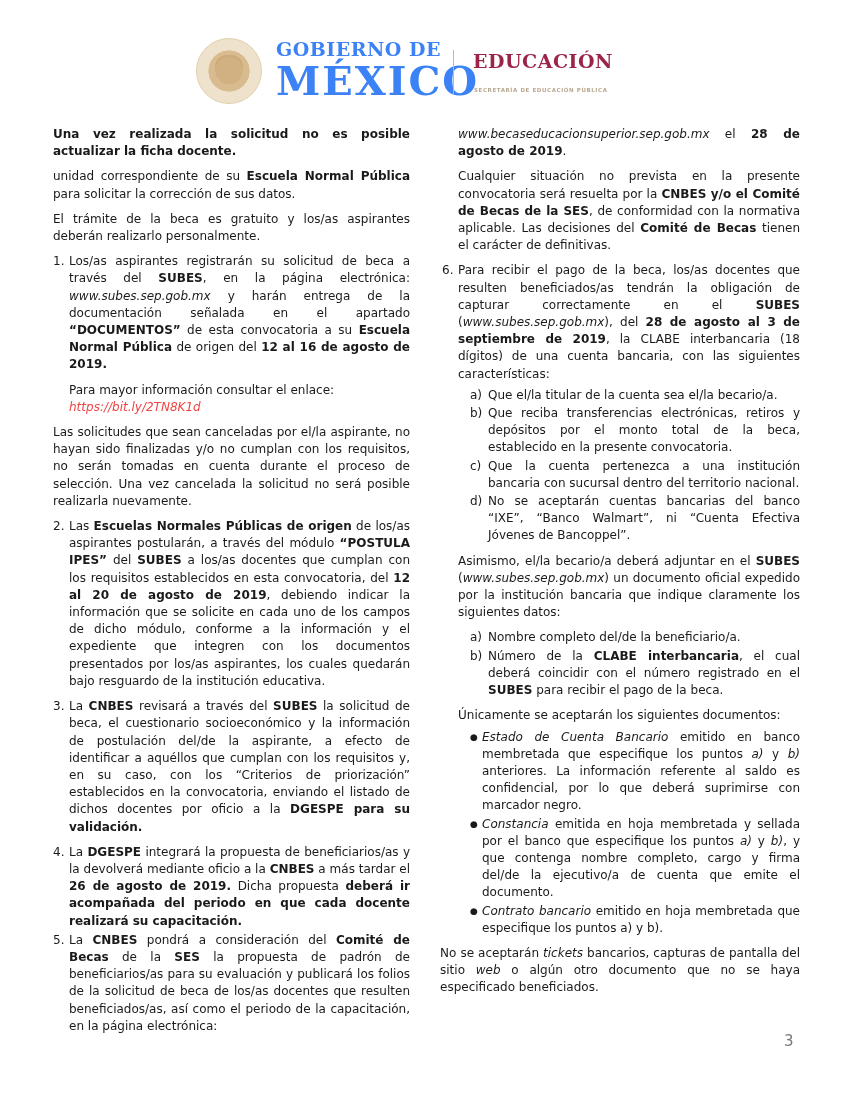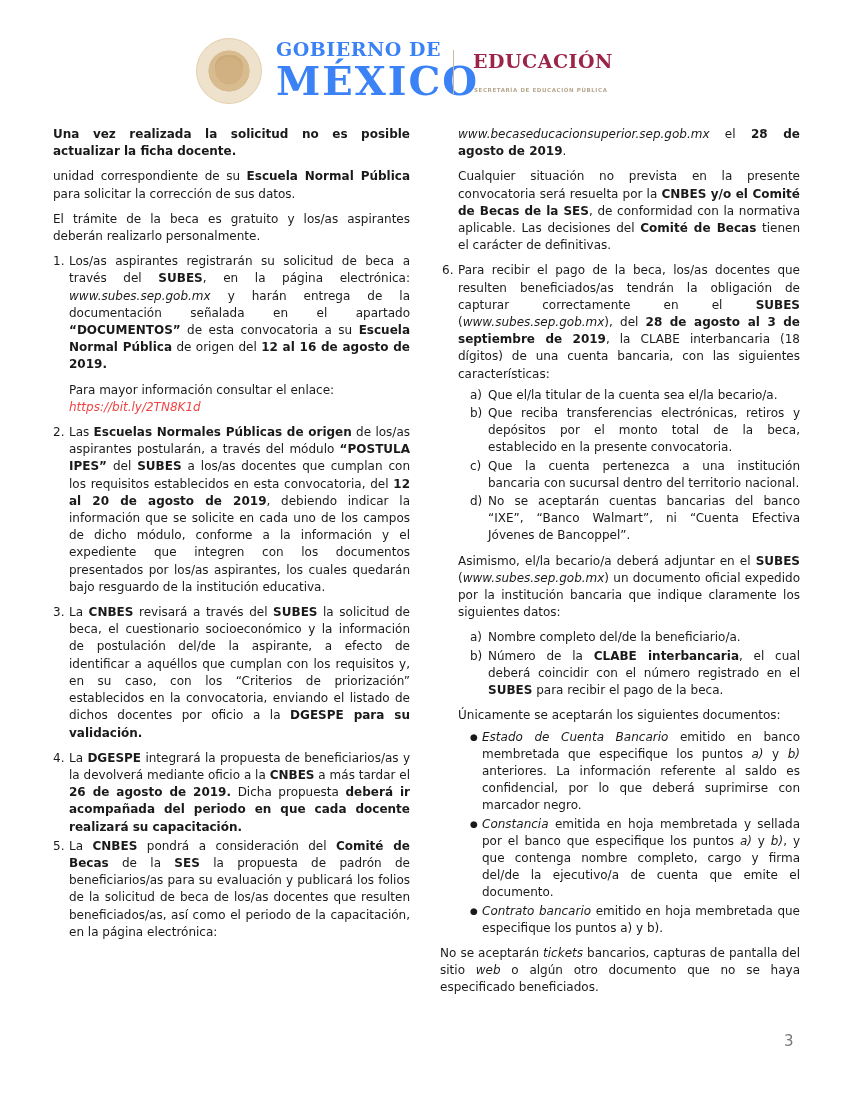--- a/index.html
+++ b/index.html
@@ -57,20 +57,21 @@
   <p><b>Una vez realizada la solicitud no es posible actualizar la ficha docente.</b></p>
   <p><span>unidad correspondiente de su </span><b>Escuela Normal Pública</b><span> para solicitar la corrección de sus datos.</span></p>
   <p>El trámite de la beca es gratuito y los/as aspirantes deberán realizarlo personalmente.</p>
 
   <div class="num">
     <span class="n">1.</span>
     <span class="t"><span>Los/as aspirantes registrarán su solicitud de beca a través del </span><b>SUBES</b><span>, en la página electrónica: </span><i>www.subes.sep.gob.mx</i><span> y harán entrega de la documentación señalada en el apartado </span><b>“DOCUMENTOS”</b><span> de esta convocatoria a su </span><b>Escuela Normal Pública</b><span> de origen del </span><b>12 al 16 de agosto de 2019.</b></span>
   </div>
   <p class="indent"><span>Para mayor información consultar el enlace:</span><br><a class="link">https://bit.ly/2TN8K1d</a></p>
 
+  <p>Las solicitudes que sean canceladas por el/la aspirante, no hayan sido finalizadas y/o no cumplan con los requisitos, no serán tomadas en cuenta durante el proceso de selección. Una vez cancelada la solicitud no será posible realizarla nuevamente.</p>
 
   <div class="num">
     <span class="n">2.</span>
     <span class="t"><span>Las </span><b>Escuelas Normales Públicas de origen</b><span> de los/as aspirantes postularán, a través del módulo </span><b>“POSTULA IPES”</b><span> del </span><b>SUBES</b><span> a los/as docentes que cumplan con los requisitos establecidos en esta convocatoria, del </span><b>12 al 20 de agosto de 2019</b><span>, debiendo indicar la información que se solicite en cada uno de los campos de dicho módulo, conforme a la información y el expediente que integren con los documentos presentados por los/as aspirantes, los cuales quedarán bajo resguardo de la institución educativa.</span></span>
   </div>
   <div class="num">
     <span class="n">3.</span>
     <span class="t"><span>La </span><b>CNBES</b><span> revisará a través del </span><b>SUBES</b><span> la solicitud de beca, el cuestionario socioeconómico y la información de postulación del/de la aspirante, a efecto de identificar a aquéllos que cumplan con los requisitos y, en su caso, con los “Criterios de priorización” establecidos en la convocatoria, enviando el listado de dichos docentes por oficio a la </span><b>DGESPE para su validación.</b></span>
   </div>
   <div class="num" style="margin-bottom:2px">

